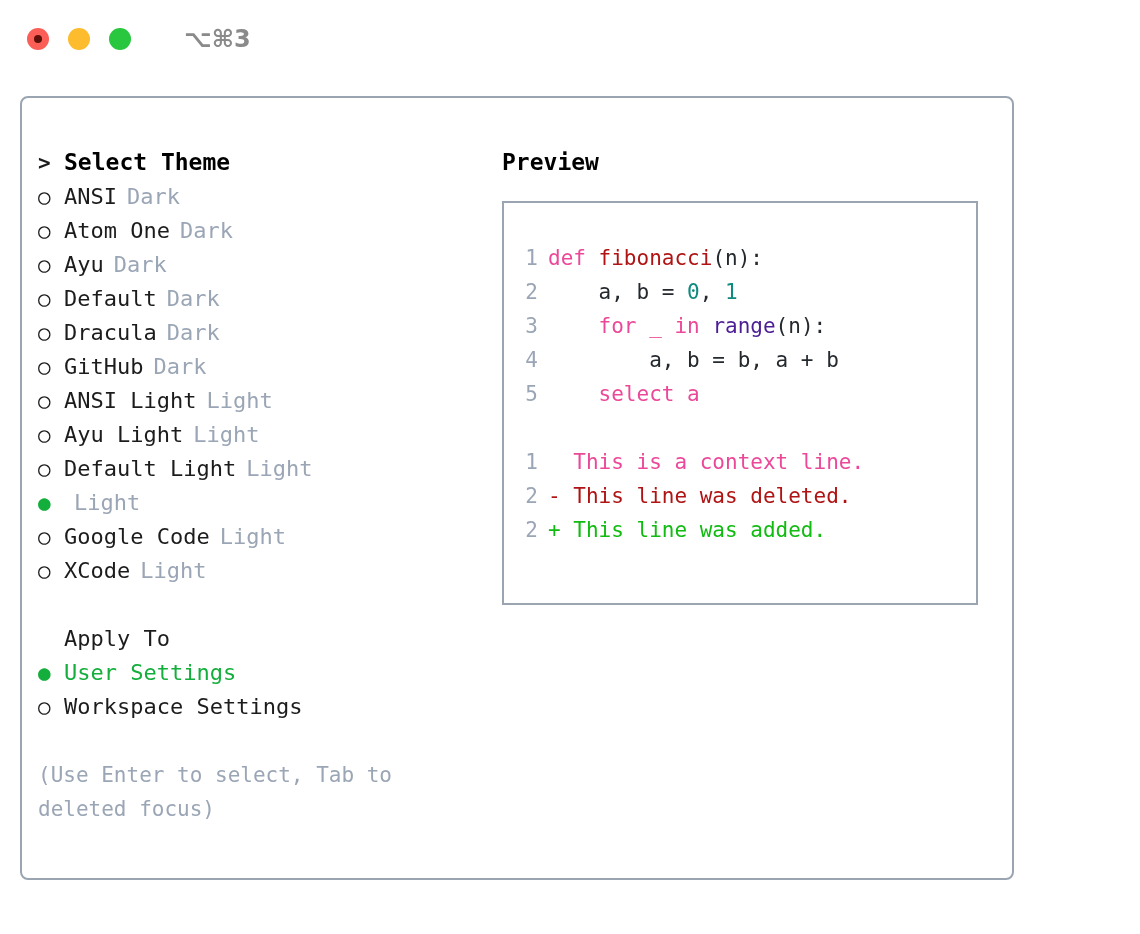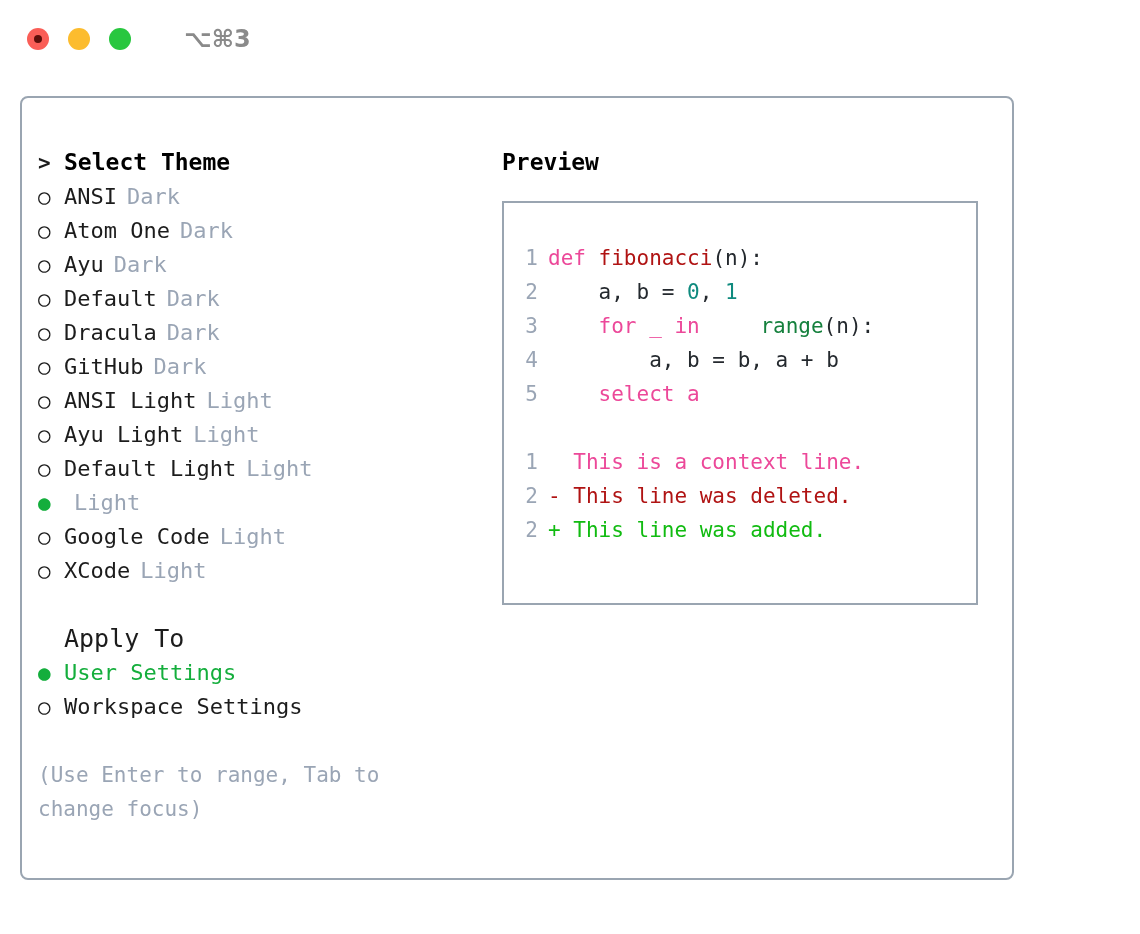--- a/index.html
+++ b/index.html
@@ -123,21 +123,21 @@
   .theme-name { color: #1c1c1c; text-align: right; }
   .list-line.selected .theme-name { color: #14ae3c; }
   .theme-kind {
     color: #9aa5b5;
     margin-left: 10px;
   }
 
   .section-gap { height: 34px; }
 
   .apply-header {
-    font-size: 25px;
+    font-size: 22px;
     line-height: 34px;
     color: #1c1c1c;
     padding-left: 26px;
     white-space: pre;
   }
 
   .hint {
     margin-top: 34px;
     font-size: 21px;
     line-height: 34px;
@@ -181,21 +181,21 @@
     color: #9aa5b5;
     padding-right: 10px;
     box-sizing: border-box;
   }
   .code-text { color: #24292e; }
   .blank-row { height: 34px; }
 
   .tok-kw   { color: #ec4899; text-align: center; }
   .tok-fn   { color: #b01313; text-align: center; }
   .tok-num  { color: #0f8a7e; }
-  .tok-call { color: #15803d; margin-left: 48px; }
+  .tok-call { color: #4c1d95; }
   .tok-plain{ color: #24292e; }
 
   .diff-ctx { color: #ec4899; }
   .diff-del { color: #b01313; }
   .diff-add { color: #11bb11; }
 </style>
 </head>
 <body>
 
 <div class="window">
@@ -236,21 +236,21 @@
 
         <div class="section-gap"></div>
 
         <div class="apply-header">Apply To</div>
 
         <div id="apply-list">
             <div class="list-line selected"><span class="bullet sel">●</span><span class="theme-name">User Settings</span></div>
             <div class="list-line"><span class="bullet">○</span><span class="theme-name">Workspace Settings</span></div>
           </div>
 
-        <div class="hint">(Use Enter to range, Tab to change focus)</div>
+        <div class="hint">(Use Enter to select, Tab to deleted focus)</div>
       </div>
 
       <div class="right-pane">
         <div class="preview-title">Preview</div>
         <div class="preview-box">
           <div id="code-block">
               <div class="code-line"><span class="gutter">1</span><span class="code-text"><span class="tok-kw">def </span><span class="tok-fn">fibonacci</span><span class="tok-plain">(n):</span></span></div>
               <div class="code-line"><span class="gutter">2</span><span class="code-text"><span class="tok-plain">    a, b = </span><span class="tok-num">0</span><span class="tok-plain">, </span><span class="tok-num">1</span></span></div>
               <div class="code-line"><span class="gutter">3</span><span class="code-text"><span class="tok-kw">    for _ in </span><span class="tok-call">range</span><span class="tok-plain">(n):</span></span></div>
               <div class="code-line"><span class="gutter">4</span><span class="code-text"><span class="tok-plain">        a, b = b, a + b</span></span></div>

